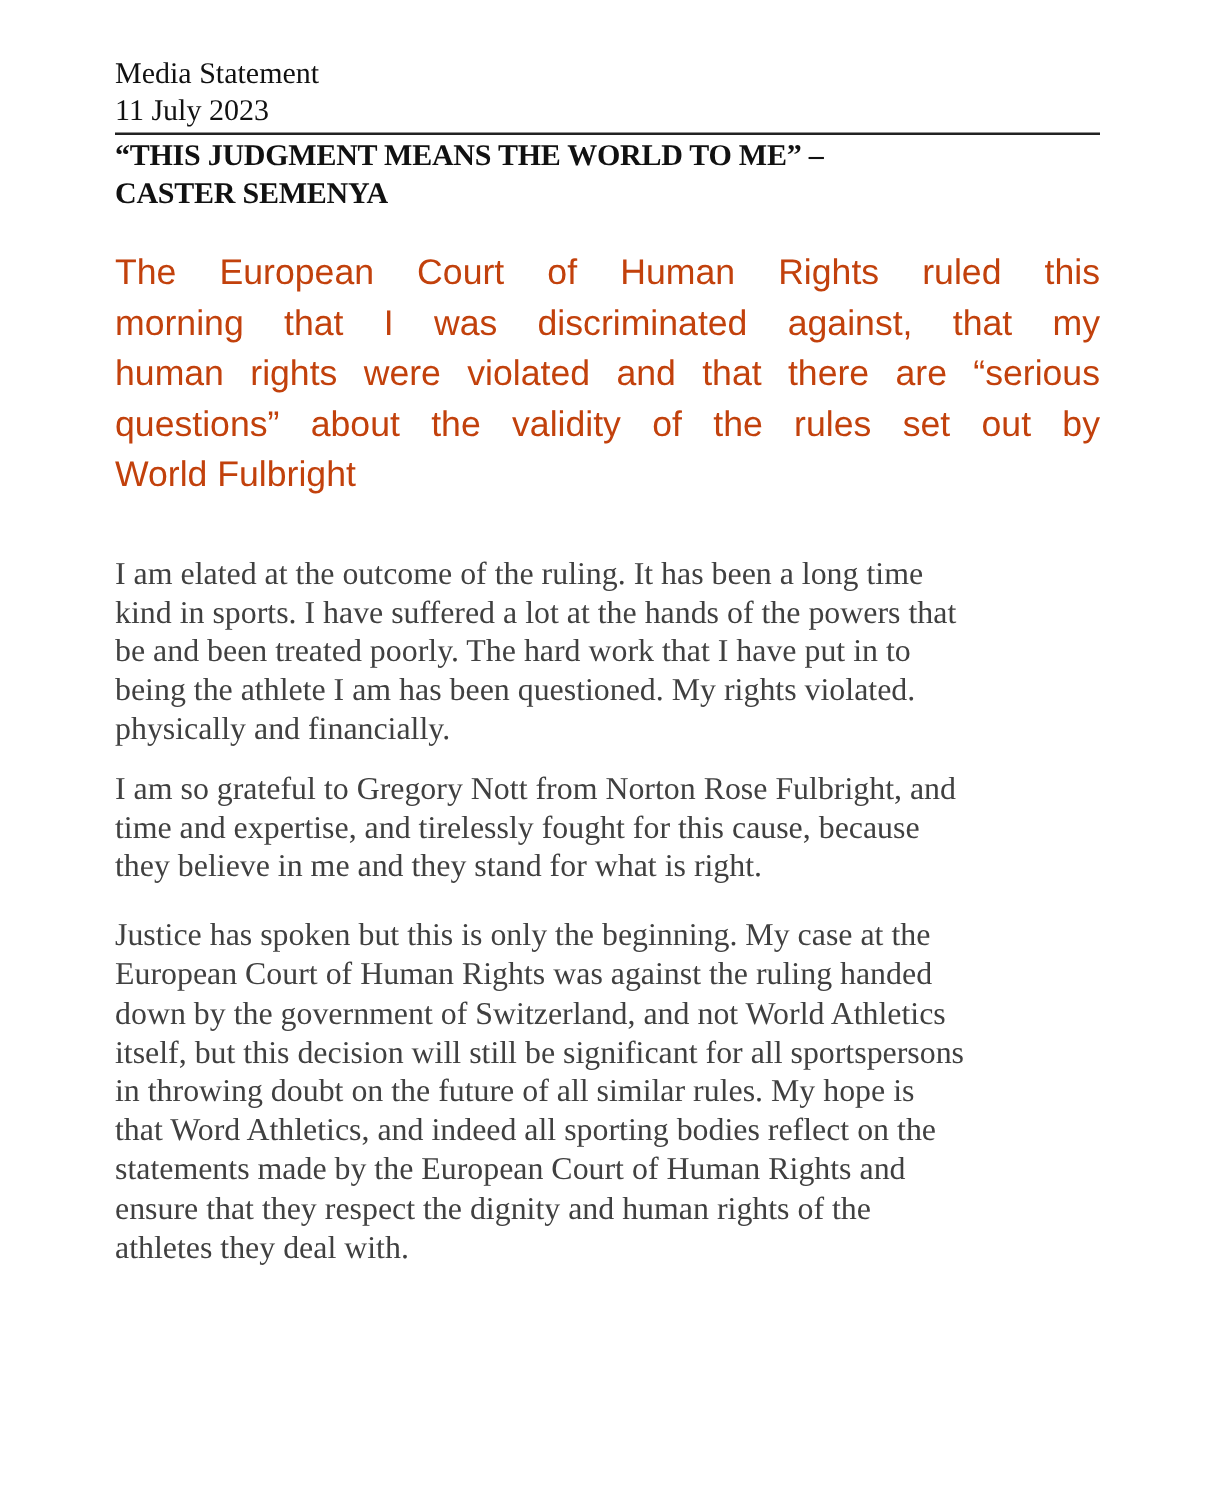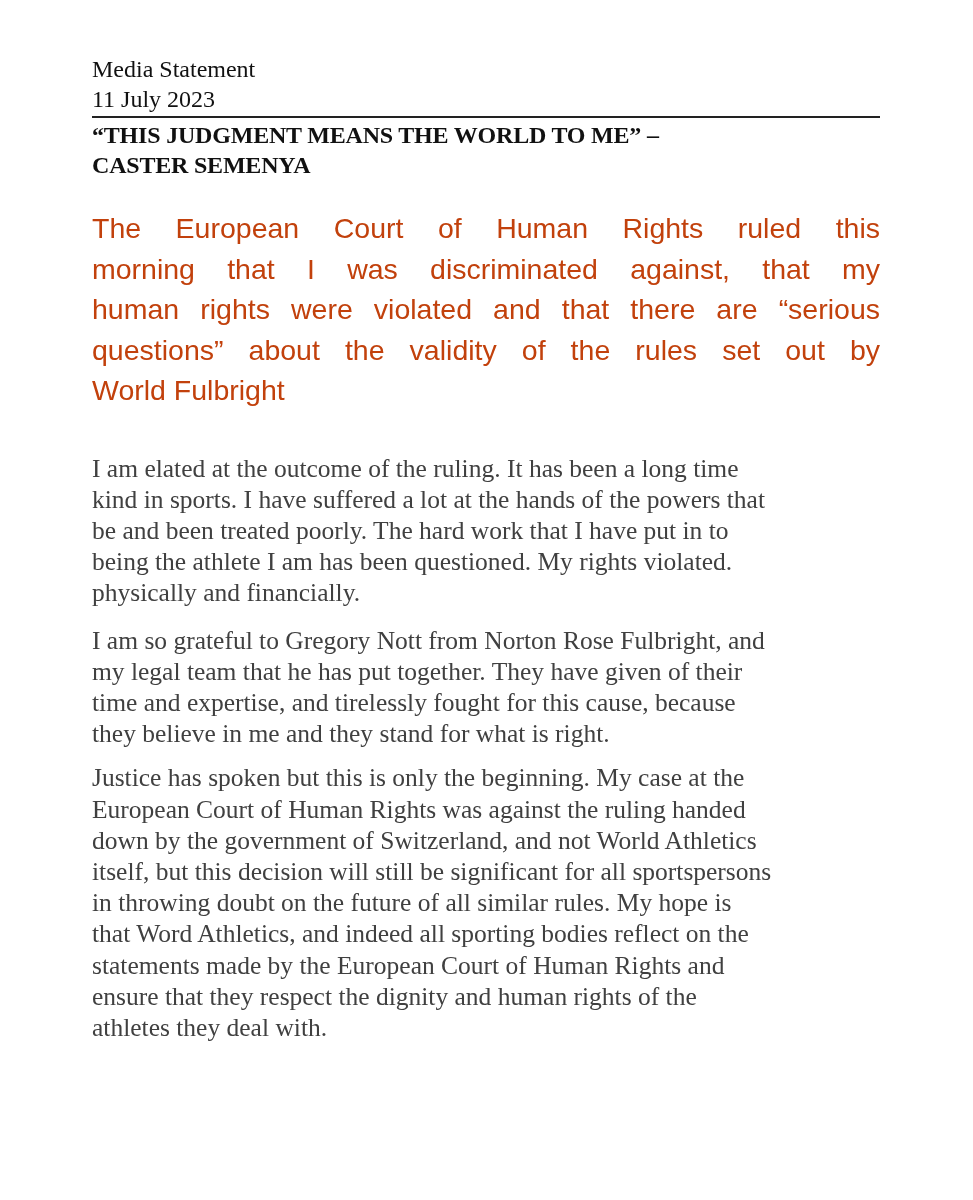--- a/index.html
+++ b/index.html
@@ -10,21 +10,21 @@
     body {
       width: 973px;
       height: 1200px;
       overflow: hidden;
       position: relative;
       color: #111111;
     }
     .page {
       position: absolute;
       left: 92px;
-      top: 54px;
+      top: 44px;
       width: 788px;
     }
     .meta {
       font-family: "Liberation Serif", serif;
       font-size: 24px;
       line-height: 30px;
       color: #111;
     }
     .meta-line {
       display: block;
@@ -68,21 +68,21 @@
       font-family: "Liberation Serif", serif;
       font-size: 25.5px;
       line-height: 31.2px;
       color: #404040;
     }
     .para {
       margin: 0;
     }
     .para-1 { margin-top: 42px; }
     .para-2 { margin-top: 16px; }
-    .para-3 { margin-top: 13px; }
+    .para-3 { margin-top: 24px; }
     .body-line {
       display: block;
       white-space: nowrap;
     }
   </style>
 </head>
 <body>
 
 <div class="page">
 
@@ -110,21 +110,20 @@
     <p class="para para-1">
       <span class="body-line">I am elated at the outcome of the ruling. It has been a long time</span>
       <span class="body-line">kind in sports. I have suffered a lot at the hands of the powers that</span>
       <span class="body-line">be and been treated poorly. The hard work that I have put in to</span>
       <span class="body-line">being the athlete I am has been questioned. My rights violated.</span>
       <span class="body-line">physically and financially.</span>
     </p>
 
     <p class="para para-2">
       <span class="body-line">I am so grateful to Gregory Nott from Norton Rose Fulbright, and</span>
-      <span class="body-line">my legal team that he has put together. They have given of their</span>
       <span class="body-line">time and expertise, and tirelessly fought for this cause, because</span>
       <span class="body-line">they believe in me and they stand for what is right.</span>
     </p>
 
     <p class="para para-3">
       <span class="body-line">Justice has spoken but this is only the beginning. My case at the</span>
       <span class="body-line">European Court of Human Rights was against the ruling handed</span>
       <span class="body-line">down by the government of Switzerland, and not World Athletics</span>
       <span class="body-line">itself, but this decision will still be significant for all sportspersons</span>
       <span class="body-line">in throwing doubt on the future of all similar rules. My hope is</span>

